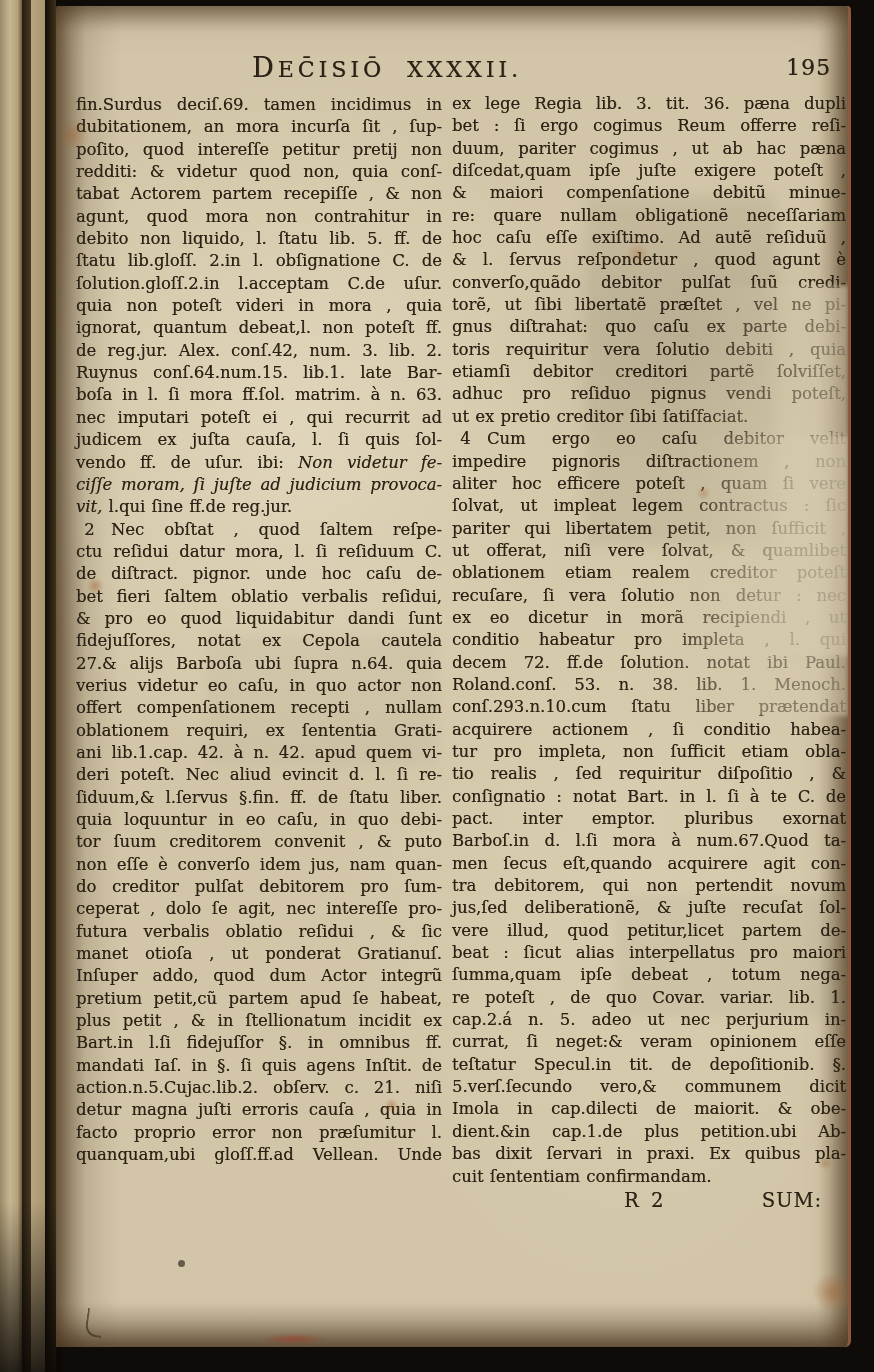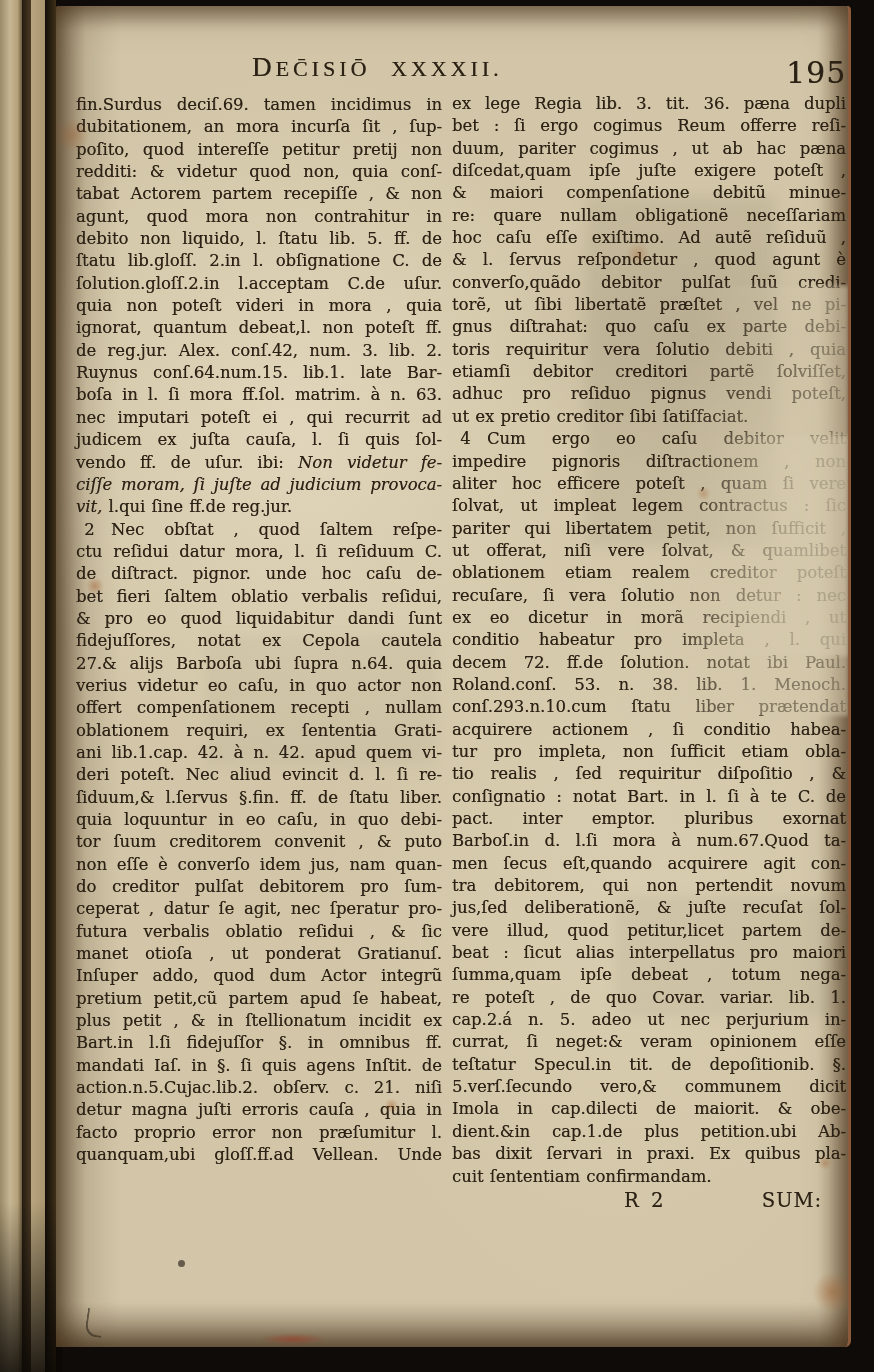--- a/index.html
+++ b/index.html
@@ -26,23 +26,23 @@
           radial-gradient(ellipse 380px 600px at 560px 850px, rgba(225,214,188,0.4), transparent 75%),
           radial-gradient(ellipse 300px 200px at 640px 330px, rgba(136,126,104,0.18), transparent 70%),
           linear-gradient(to right, rgba(74,52,26,0.5), rgba(74,52,26,0.12) 30px, transparent 65px),
           linear-gradient(to left, rgba(94,64,34,0.25), transparent 30px),
           linear-gradient(to top, rgba(70,48,24,0.4), transparent 45px),
           linear-gradient(to bottom, rgba(80,56,28,0.2), transparent 25px),
           var(--paper,#d3c6a8);}
   
   .running-title{position:absolute;left:196px;top:46px;color:var(--ink,#2b2114);
         font-size:22px;letter-spacing:4px;word-spacing:11px;white-space:nowrap;
-        text-shadow:0.4px 0.4px 0.4px rgba(43,33,20,0.6);font-family:Liberation Serif, serif;}
+        text-shadow:0.4px 0.4px 0.4px rgba(43,33,20,0.6);}
   .running-title::first-letter{font-size:27px;}
-  .folio{position:absolute;left:730px;top:49px;color:var(--ink,#2b2114);font-size:30px;
+  .folio{position:absolute;left:730px;top:49px;color:var(--ink,#2b2114);font-size:22px;
         letter-spacing:1px;text-shadow:0.4px 0.4px 0.4px rgba(43,33,20,0.6);}
   
   .col{position:absolute;color:var(--ink,#2b2114);
         text-shadow:0.3px 0.3px 0.35px rgba(43,33,20,0.55);}
   .col-left{left:20px;top:88px;width:366px;}
   .col-right{left:396px;top:87px;width:394px;}
   .tl{font-size:16.4px;line-height:22.35px;height:22.35px;white-space:nowrap;
       text-align:justify;text-align-last:justify;word-spacing:1px;}
   .tl.noj{text-align-last:left;}
   .tl em{font-style:italic;}
@@ -122,21 +122,21 @@
         <div class="tl">verius videtur eo caſu, in quo actor non</div>
         <div class="tl">offert compenſationem recepti , nullam</div>
         <div class="tl">oblationem requiri, ex ſententia Grati-</div>
         <div class="tl">ani lib.1.cap. 42. à n. 42. apud quem vi-</div>
         <div class="tl">deri poteſt. Nec aliud evincit d. l. ſi re-</div>
         <div class="tl">ſiduum,&amp; l.ſervus §.fin. ff. de ſtatu liber.</div>
         <div class="tl">quia loquuntur in eo caſu, in quo debi-</div>
         <div class="tl">tor ſuum creditorem convenit , &amp; puto</div>
         <div class="tl">non eſſe è converſo idem jus, nam quan-</div>
         <div class="tl">do creditor pulſat debitorem pro ſum-</div>
-        <div class="tl">ceperat , datur ſe agit, nec ſperatur pro-</div>
+        <div class="tl">ceperat , dolo ſe agit, nec intereſſe pro-</div>
         <div class="tl">futura verbalis oblatio reſidui , &amp; ſic</div>
         <div class="tl">manet otioſa , ut ponderat Gratianuſ.</div>
         <div class="tl">Inſuper addo, quod dum Actor integrũ</div>
         <div class="tl">pretium petit,cũ partem apud ſe habeat,</div>
         <div class="tl">plus petit , &amp; in ſtellionatum incidit ex</div>
         <div class="tl">Bart.in l.ſi fidejuſſor §. in omnibus ff.</div>
         <div class="tl">mandati Iaſ. in §. ſi quis agens Inſtit. de</div>
         <div class="tl">action.n.5.Cujac.lib.2. obſerv. c. 21. niſi</div>
         <div class="tl">detur magna juſti erroris cauſa , quia in</div>
         <div class="tl">facto proprio error non præſumitur l.</div>

